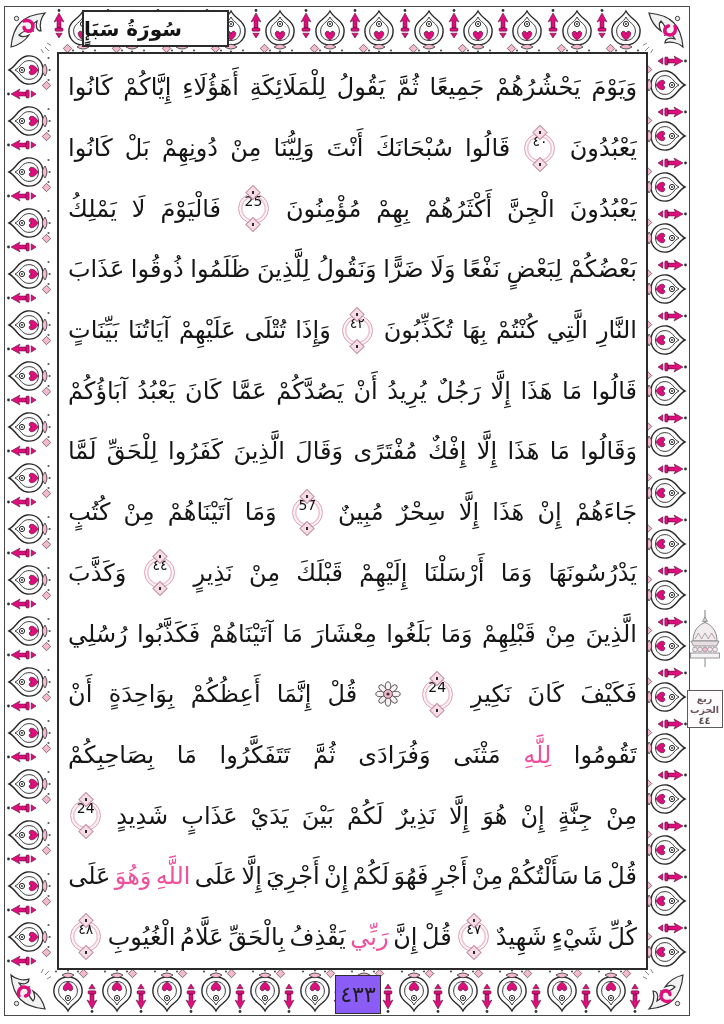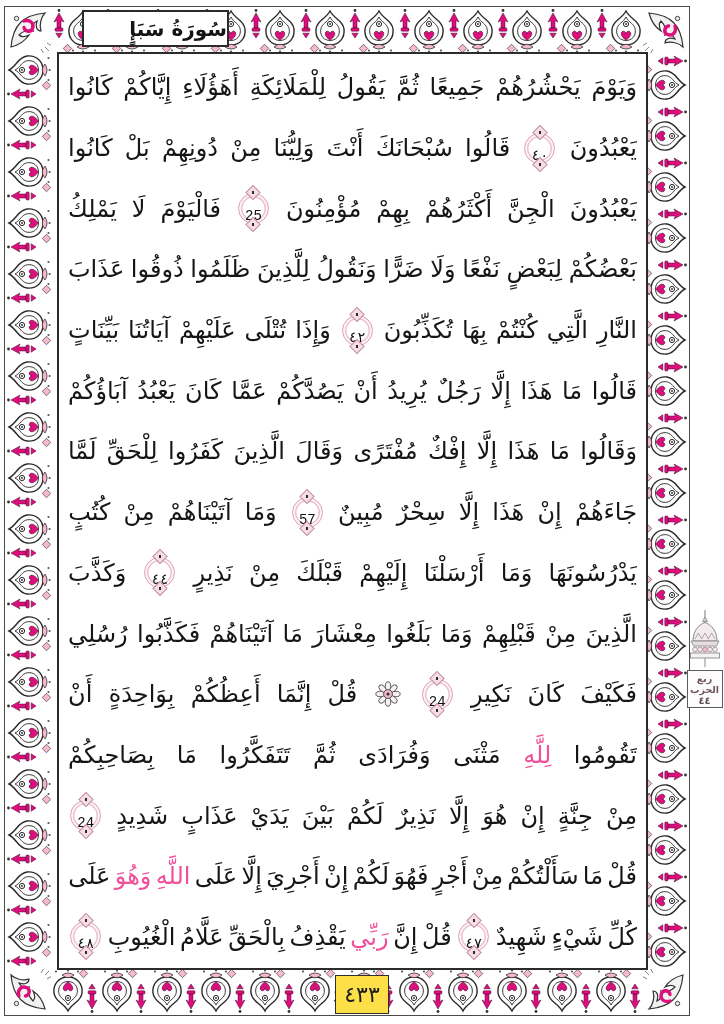--- a/index.html
+++ b/index.html
@@ -16,50 +16,50 @@
   .strip-top{left:46px;right:46px;top:0;height:46px;flex-direction:row;}
   .strip-bottom{left:46px;right:46px;bottom:0;height:46px;flex-direction:row;}
   .strip-left{top:46px;bottom:46px;left:0;width:46px;flex-direction:column;}
   .strip-right{top:46px;bottom:46px;right:0;width:46px;flex-direction:column;}
   .corner{position:absolute;width:46px;height:46px;z-index:2;}
   .c-tl{left:0;top:0;} .c-tr{right:0;top:0;} .c-br{right:0;bottom:0;} .c-bl{left:0;bottom:0;}
   .strip svg,.corner svg{display:block;flex:0 0 auto;}
 
   
   .header-box{position:absolute;top:10px;height:37px;background:#fff;border:2px solid #2b2b2b;z-index:3;
-    display:flex;align-items:center;justify-content:flex-start;font-weight:bold;color:#141414;}
+    display:flex;align-items:center;justify-content:flex-end;font-weight:bold;color:#141414;}
   .surah-box{left:82px;width:147px;font-size:20px;}
   .juz-box{left:457px;width:183px;font-size:19px;letter-spacing:-0.5px;}
 
   
   .text-frame{position:absolute;left:57px;top:52px;width:591px;height:918px;border:2px solid #2b2b2b;background:#fff;z-index:2;}
   .quran-text{position:absolute;top:3px;bottom:3px;left:9px;right:9px;direction:rtl;}
   .qline{display:flex;direction:rtl;justify-content:space-between;align-items:center;height:60.7px;overflow:hidden;}
   .word{font-size:24px;color:var(--ink);white-space:nowrap;flex:0 0 auto;}
   .word.pink{color:var(--hl);text-align:right;}
 
   
-  .ayah{position:relative;flex:0 0 auto;display:inline-flex;align-items:flex-end;justify-content:center;
+  .ayah{position:relative;flex:0 0 auto;display:inline-flex;align-items:flex-start;justify-content:center;
     width:31px;height:31px;border-radius:50%;border:1.5px solid var(--ring);
-    box-shadow:inset 0 0 0 2px #fdf3f7, inset 0 0 0 3.5px #ecc2d1;background:#fff;margin:0 2px;font-family:Liberation Mono, monospace;}
+    box-shadow:inset 0 0 0 2px #fdf3f7, inset 0 0 0 3.5px #ecc2d1;background:#fff;margin:0 2px;}
   .ayah::before,.ayah::after{content:"";position:absolute;left:50%;width:9px;height:9px;
     background:radial-gradient(circle,#2b2b2b 1.3px,#f6dce6 1.5px);border:1px solid #c08ba1;
     transform:translateX(-50%) rotate(45deg);}
   .ayah::before{top:-7px;} .ayah::after{bottom:-7px;}
   .ayah .num{font-size:14px;color:#111;line-height:1;}
   .hizb{flex:0 0 auto;display:inline-flex;margin:0 2px;}
 
   
-  .rub-marker{position:absolute;left:686px;top:610px;width:37px;z-index:4;display:flex;flex-direction:column;align-items:center;}
+  .rub-marker{position:absolute;left:686px;top:610px;width:37px;z-index:4;display:flex;flex-direction:column;align-items:center;gap:20px;}
   .rub-box{width:36px;border:1px solid #5c5c5c;background:#fdfbfc;text-align:center;padding:2px 0 1px;margin-top:-2px;}
   .rub-box div{font-size:9.5px;line-height:11px;color:#6b5560;font-weight:bold;}
   .rub-box .rub-num{font-size:10px;color:#5a4a52;}
 
   
-  .page-number{position:absolute;left:50%;margin-left:-27px;top:975px;width:54px;height:39px;background:#fde047;
+  .page-number{position:absolute;left:50%;margin-left:-27px;top:975px;width:46px;height:39px;background:#8b5cf6;
     border:1.5px solid #2e2e2e;z-index:5;display:flex;align-items:center;justify-content:center;
     font-size:22px;color:#1d1d1d;}
 </style>
 </head>
 <body>
 
 <div class="page">
 
   <div class="outer-frame">
     <div class="strip strip-top">

